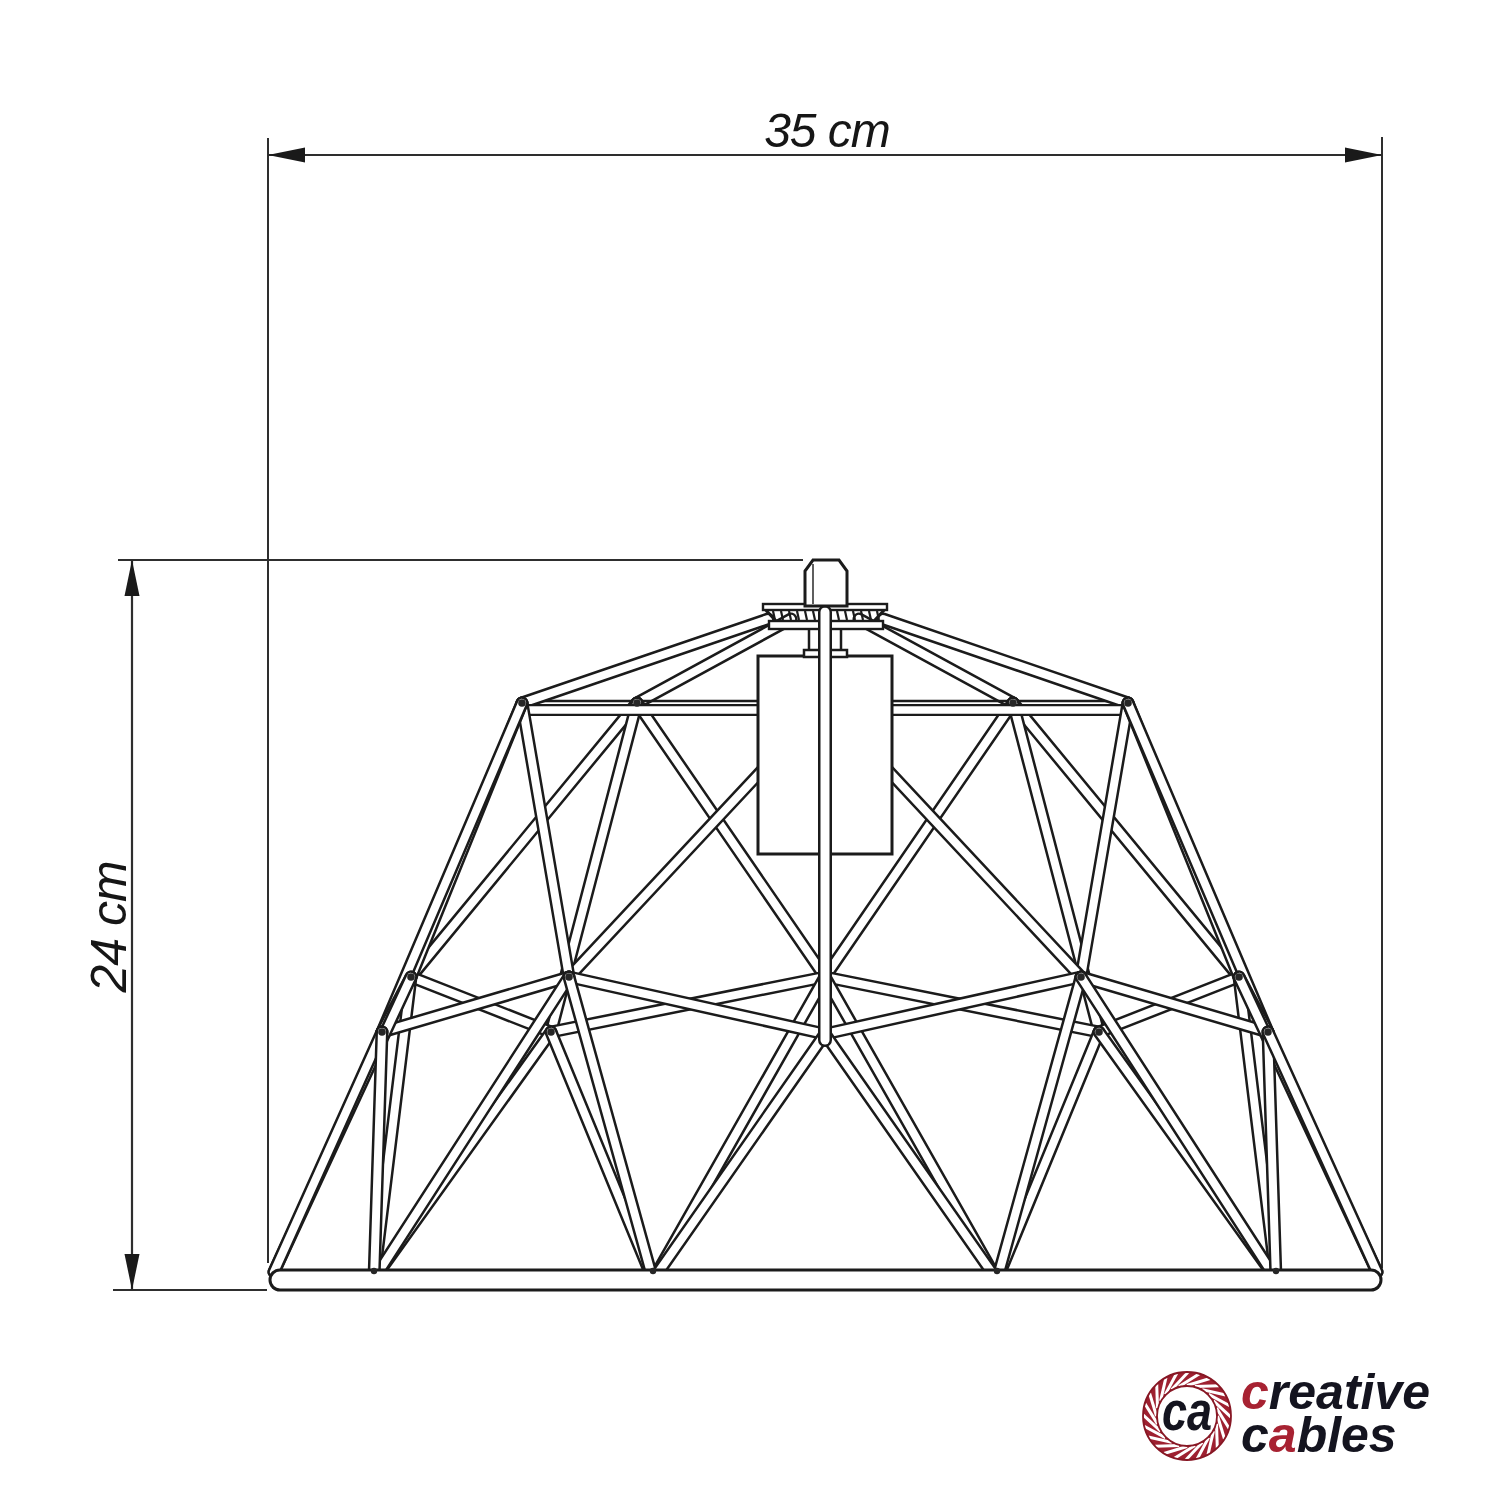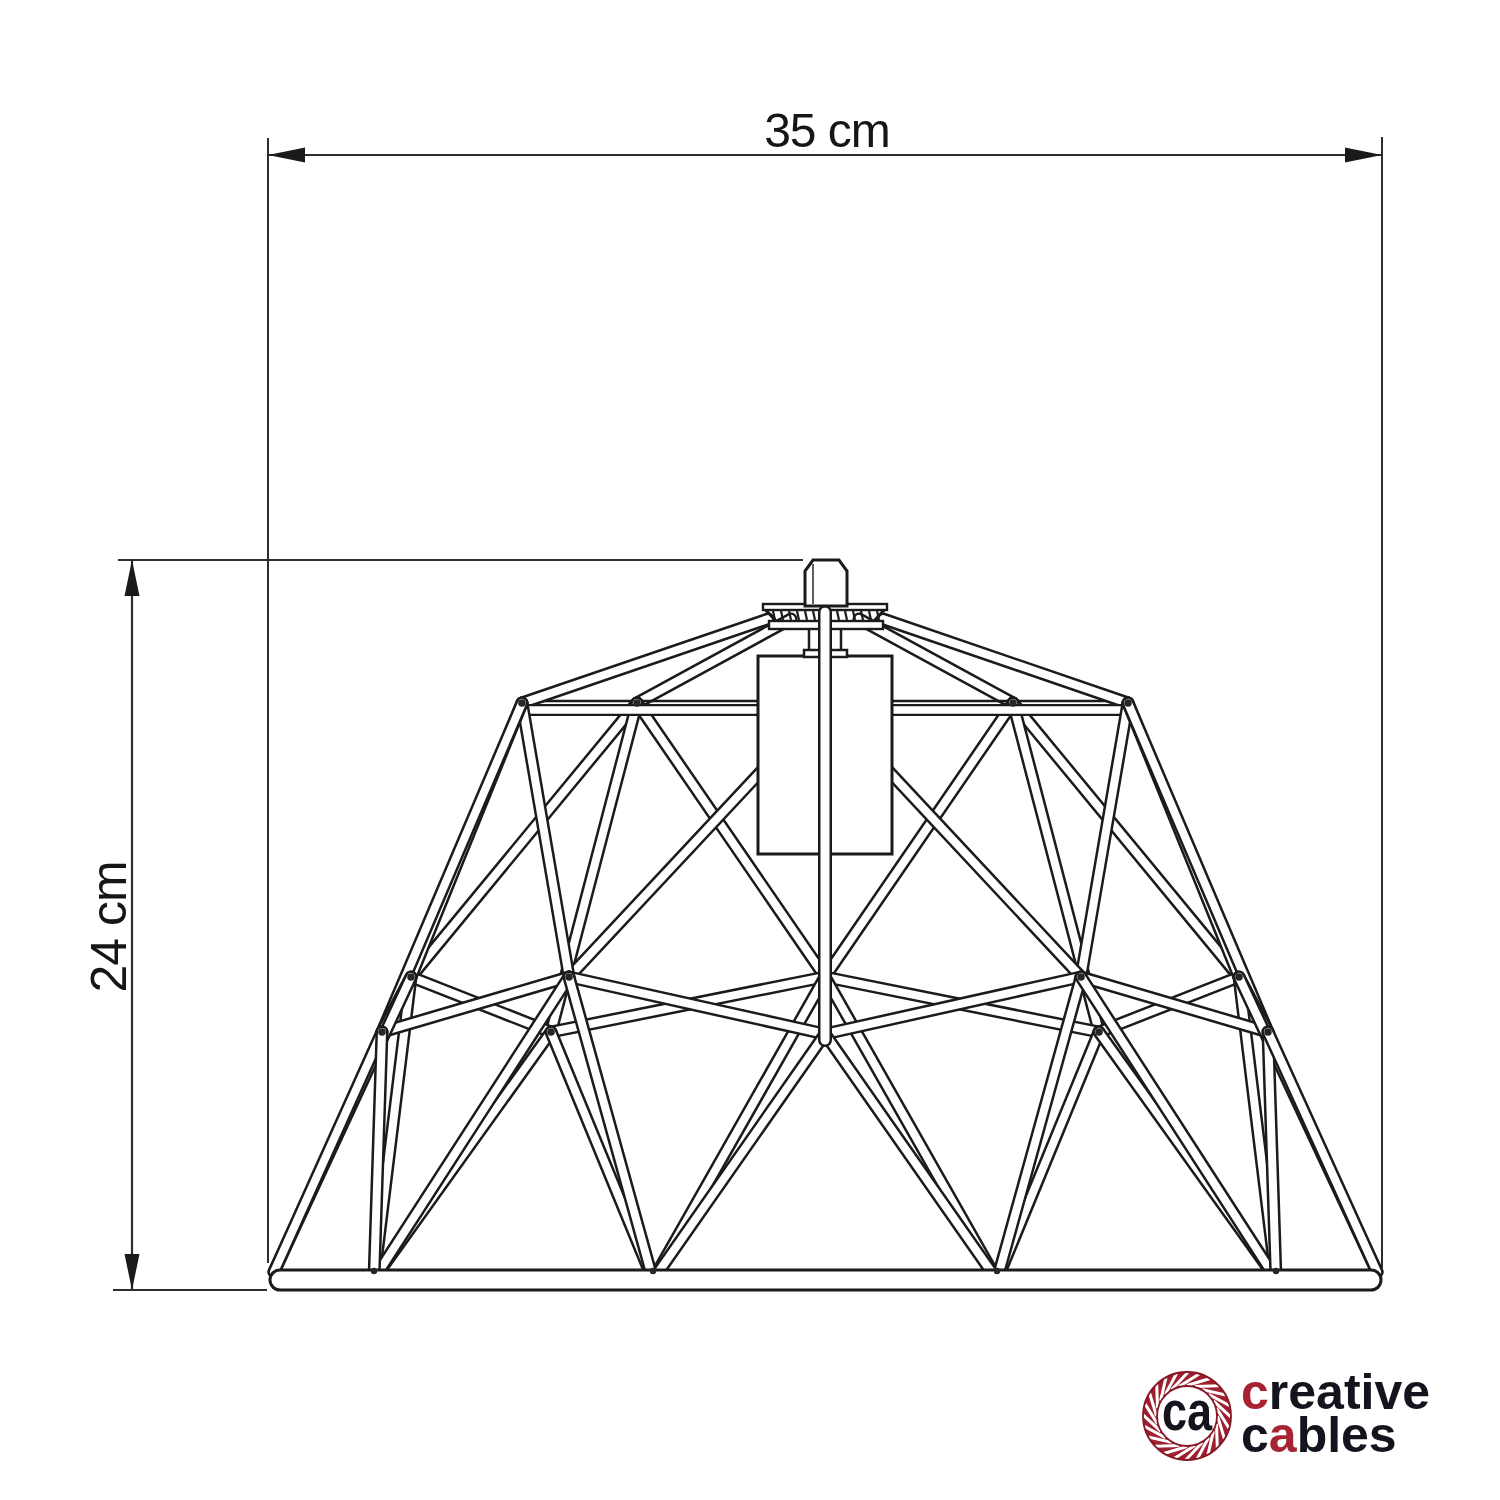--- a/index.html
+++ b/index.html
@@ -1,16 +1,16 @@
 <!DOCTYPE html>
 <html><head>
 <meta charset="utf-8">
 <style>
   html,body { margin:0; padding:0; background:#ffffff; }
-  .page { width:1500px; height:1500px; position:relative; }
+  .page { width:1500px; height:1500px; position:relative;font-style:italic; }
 </style>
 </head>
 <body>
 
 <div class="page">
 <svg xmlns="http://www.w3.org/2000/svg" width="1500" height="1500" viewBox="0 0 1500 1500">
 <rect width="1500" height="1500" fill="#ffffff"></rect>
 
 <line x1="268" y1="138" x2="268" y2="1263" stroke="#2e2e2e" stroke-width="2" stroke-linecap="butt"></line>
 

